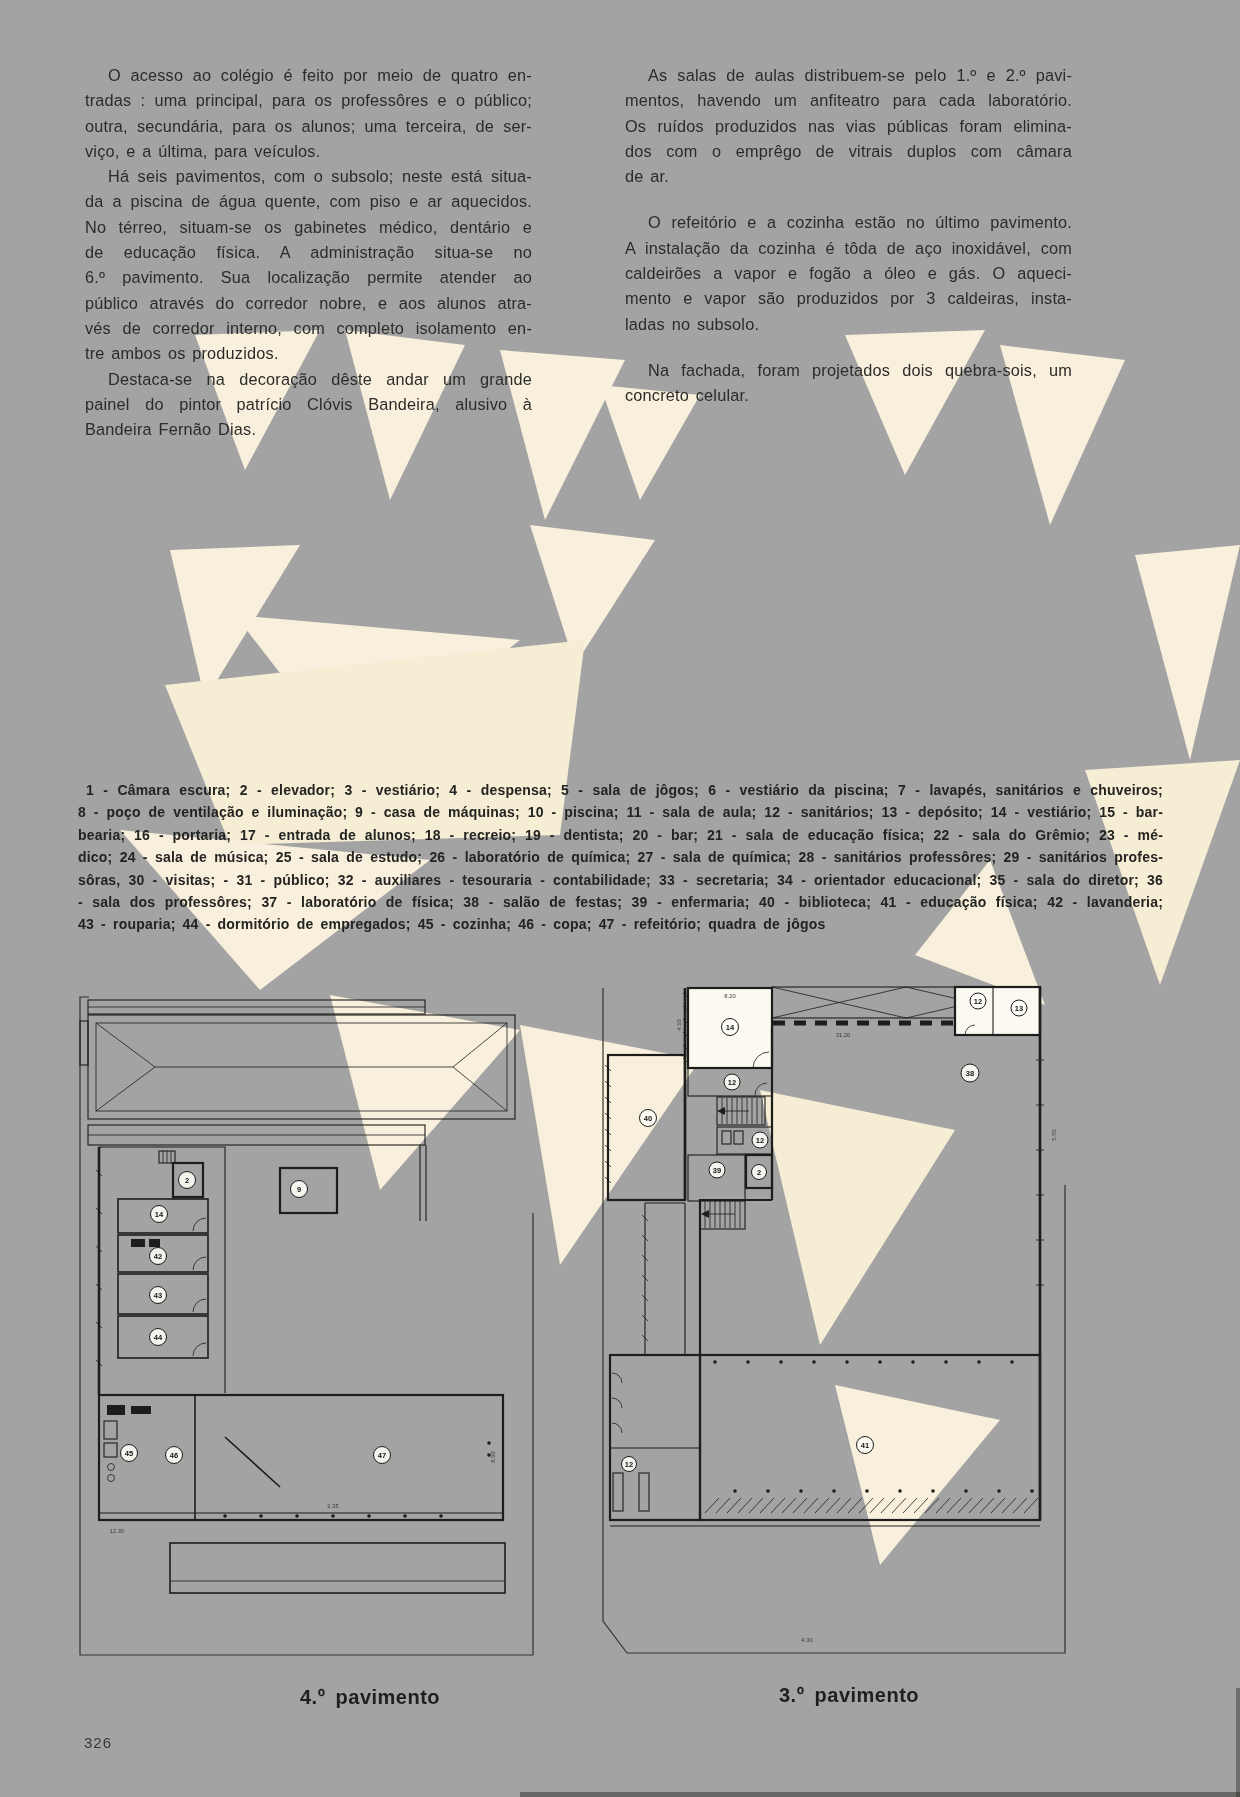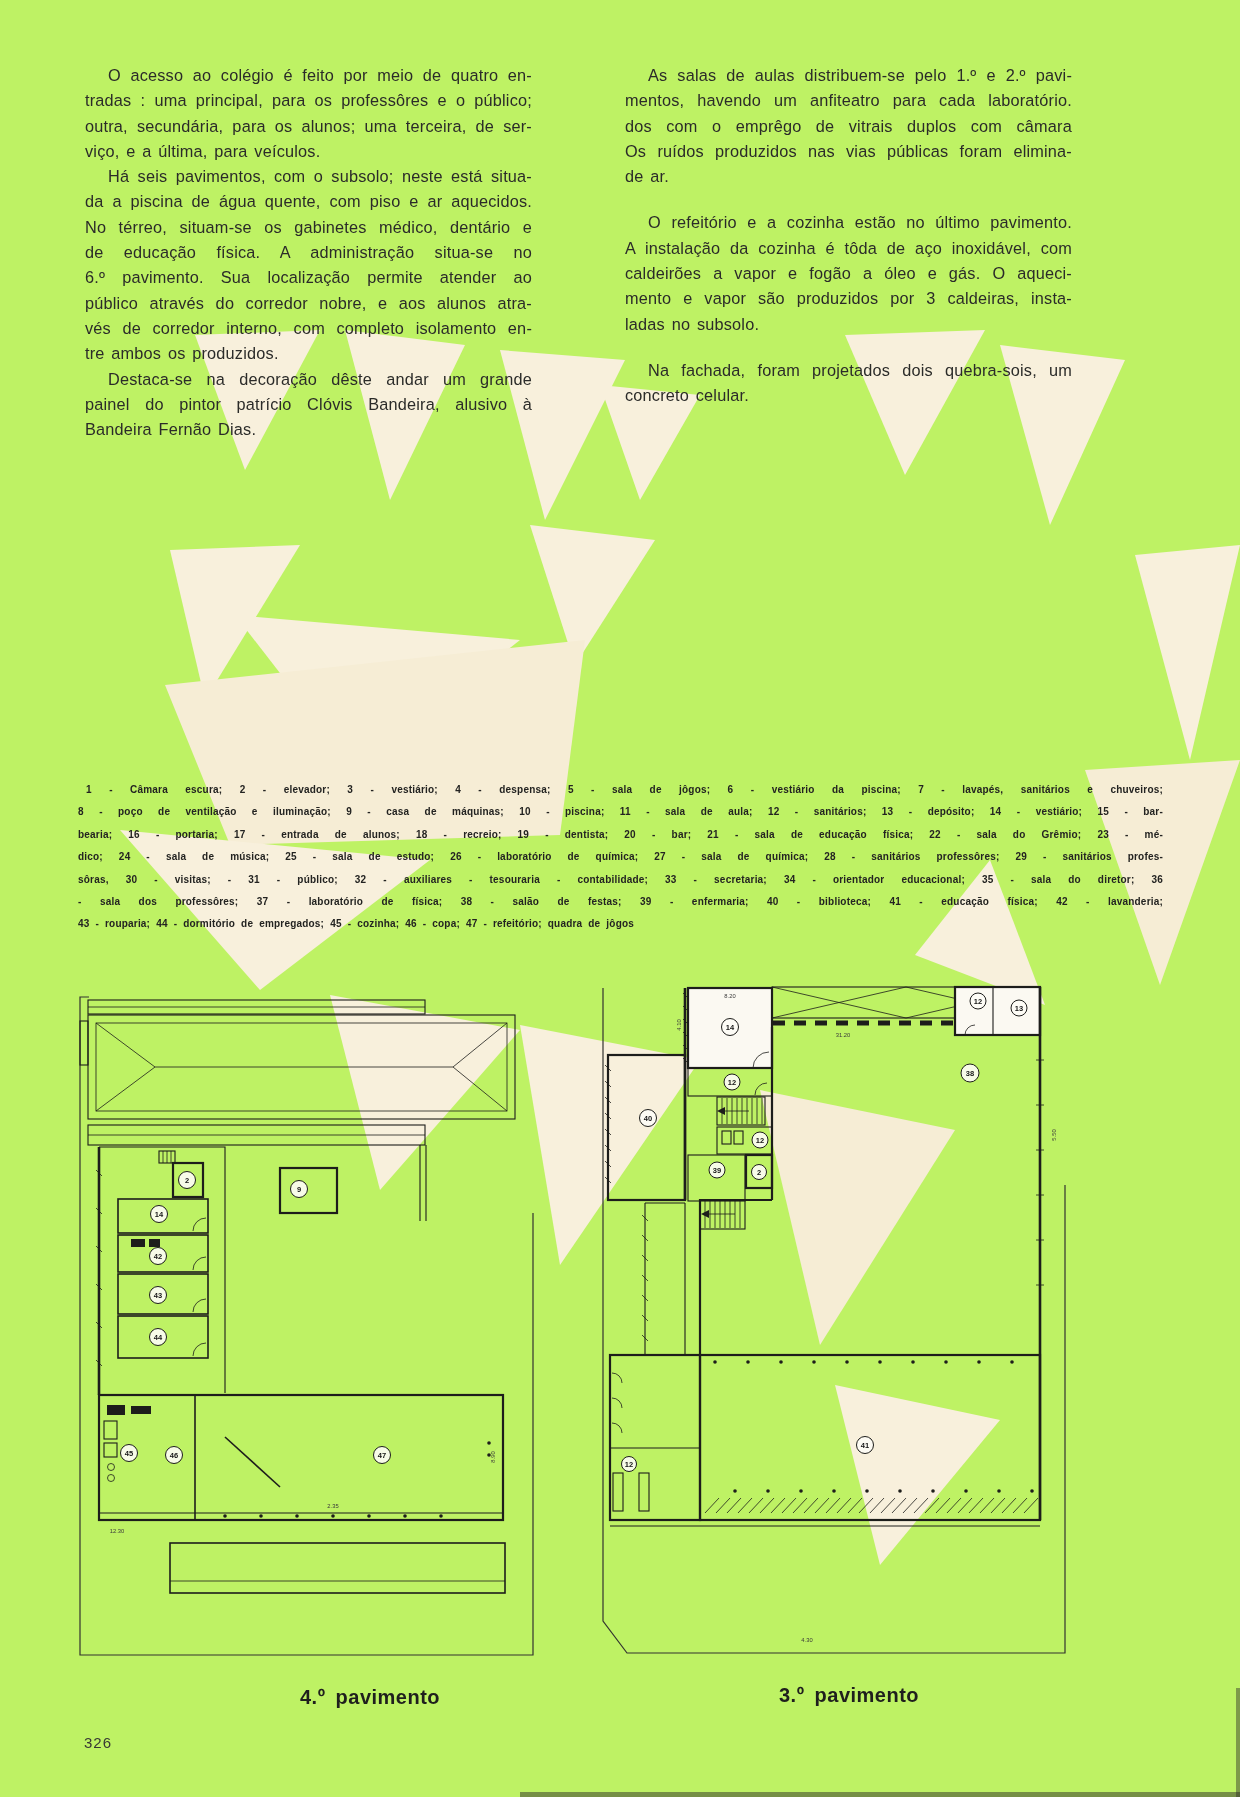--- a/index.html
+++ b/index.html
@@ -1,26 +1,26 @@
 <!DOCTYPE html>
 <html><head>
 <meta charset="utf-8">
 <style>
   html,body{margin:0;padding:0;background:#e8e6df;}
-  .page{position:relative;width:1240px;height:1797px;background:#bef264;overflow:hidden;
+  .page{position:relative;width:1240px;height:1797px;background:#a3a3a3;overflow:hidden;
         font-family:"Liberation Sans",sans-serif;color:#2c2c2a;}
   .wm{position:absolute;left:0;top:0;z-index:0;}
   .layer{position:absolute;left:0;top:0;width:100%;height:100%;z-index:1;}
   .col{position:absolute;width:447px;font-size:16.3px;line-height:25.3px;color:#2b2b29;}
   .line{text-align:justify;text-align-last:justify;letter-spacing:.2px;word-spacing:2px;}
   .line.first{text-indent:23px;}
   .line.last{text-align-last:left;}
   .col-right .para{margin-top:21px;}
   .col-right .para:first-child{margin-top:0;}
-  .legend{position:absolute;left:78px;top:779px;width:1085px;font-size:10px;line-height:22.4px;
+  .legend{position:absolute;left:78px;top:779px;width:1085px;font-size:14px;line-height:22.4px;
           font-weight:700;letter-spacing:.15px;color:#232321;}
   .legend .line{word-spacing:3px;}
   .legend .line.first{text-indent:8px;}
   .caption{position:absolute;font-size:20px;font-weight:700;letter-spacing:.5px;color:#1f1f1d;word-spacing:4px;text-align:center;}
   .pagenum{position:absolute;left:84px;top:1734px;font-size:15px;letter-spacing:1px;color:#383834;}
   svg.plan{position:absolute;overflow:visible;}
   .plan .w08{stroke:#1d1d1b;stroke-width:.8;fill:none;}
   .plan .w1{stroke:#1d1d1b;stroke-width:1.1;fill:none;}
   .plan .w15{stroke:#1d1d1b;stroke-width:1.6;fill:none;}
   .plan .w2{stroke:#1d1d1b;stroke-width:2.2;fill:none;}
@@ -84,22 +84,22 @@
           <div class="line first">Destaca-se na decoração dêste andar um grande</div>
           <div class="line">painel do pintor patrício Clóvis Bandeira, alusivo à</div>
           <div class="line last">Bandeira Fernão Dias.</div>
         </div>
     </div>
 
     <div class="col col-right" style="left:625px;top:63px;">
       <div class="para">
           <div class="line first">As salas de aulas distribuem-se pelo 1.º e 2.º pavi-</div>
           <div class="line">mentos, havendo um anfiteatro para cada laboratório.</div>
+          <div class="line">Os ruídos produzidos nas vias públicas foram elimina-</div>
           <div class="line">dos com o emprêgo de vitrais duplos com câmara</div>
-          <div class="line">Os ruídos produzidos nas vias públicas foram elimina-</div>
           <div class="line last">de ar.</div>
         </div>
       <div class="para">
           <div class="line first">O refeitório e a cozinha estão no último pavimento.</div>
           <div class="line">A instalação da cozinha é tôda de aço inoxidável, com</div>
           <div class="line">caldeirões a vapor e fogão a óleo e gás.  O aqueci-</div>
           <div class="line">mento e vapor são produzidos por 3 caldeiras, insta-</div>
           <div class="line last">ladas no subsolo.</div>
         </div>
       <div class="para">

